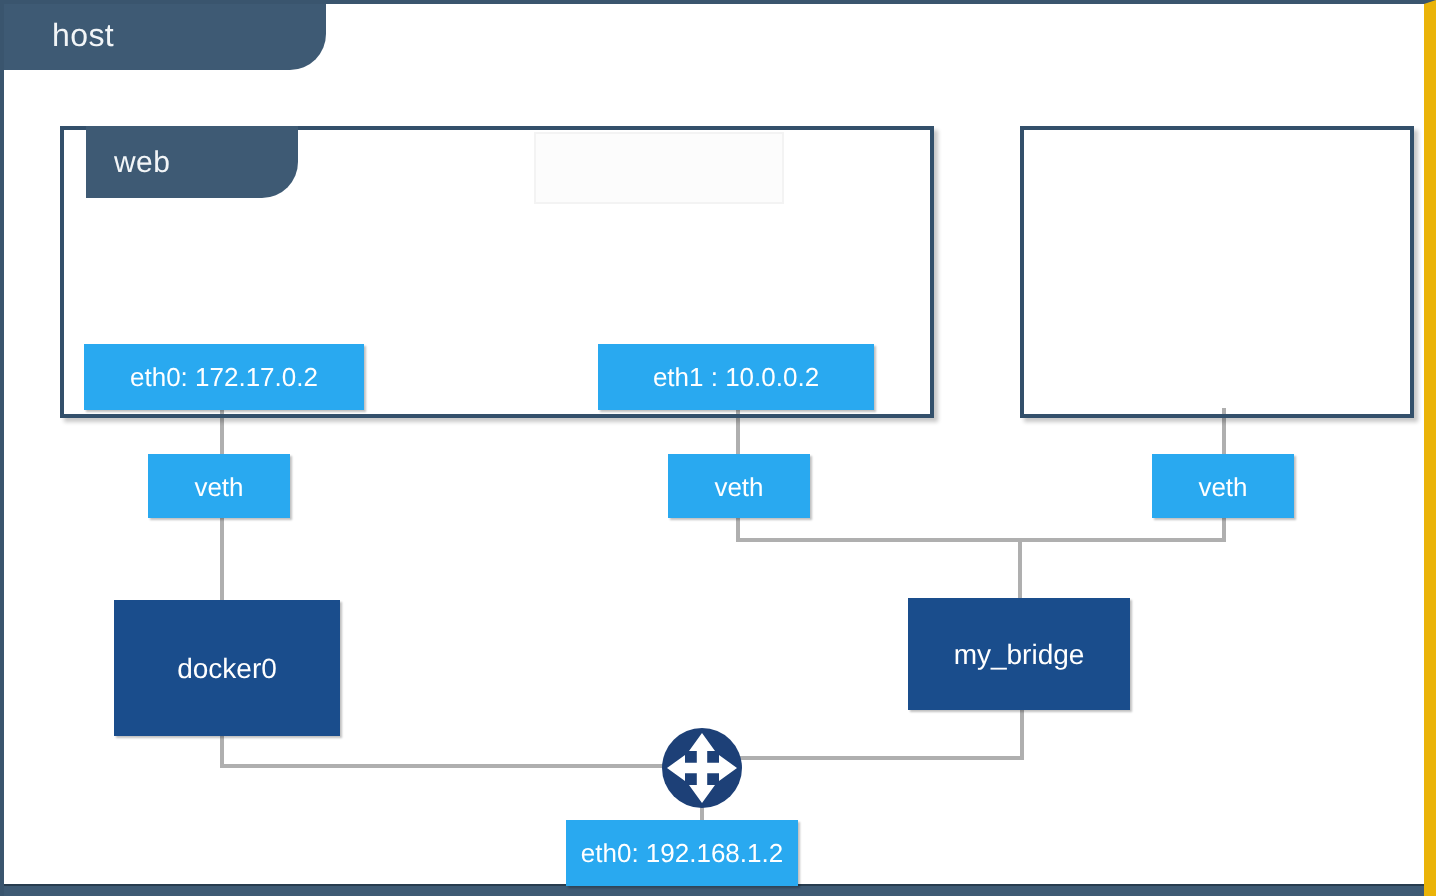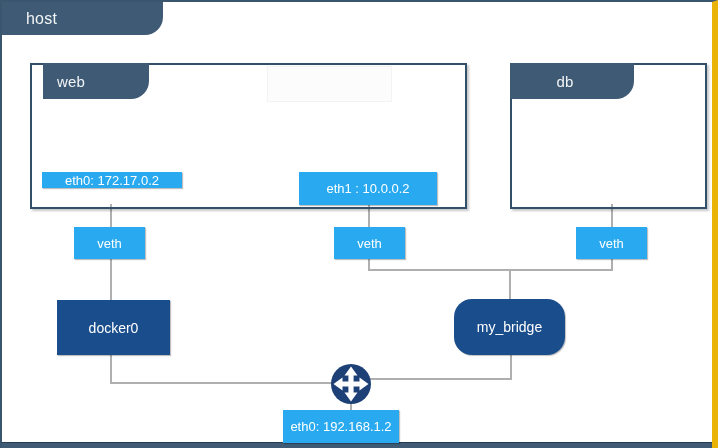--- a/index.html
+++ b/index.html
@@ -62,45 +62,42 @@
     <span>host</span>
   </div>
 
   <div class="cbox" style="left:28px;top:61px;width:437px;height:146px;"></div>
   <div class="tab lift" style="left:28px;top:61px;width:92px;height:36px;padding-left:14px;margin-left:13px;">
     <span>web</span>
   </div>
   <div class="ghost" style="left:265px;top:64px;width:123px;height:34px;"></div>
 
   <div class="cbox" style="left:508px;top:61px;width:197px;height:146px;"></div>
-  <div class="tab lift" style="left:508px;top:61px;width:110px;height:36px;justify-content:center;padding-right:14px;">
-    <span>db</span>
-  </div>
 
-  <div class="node blue lift" style="left:40px;top:170px;width:140px;height:16px;">
+  <div class="node blue lift" style="left:40px;top:170px;width:140px;height:33px;">
     <span>eth0: 172.17.0.2</span>
   </div>
   <div class="node blue lift" style="left:297px;top:170px;width:138px;height:33px;align-items:center;">
     <span>eth1 : 10.0.0.2</span>
   </div>
 
   <div class="node blue lift" style="left:72px;top:225px;width:71px;height:32px;">
     <span>veth</span>
   </div>
   <div class="node blue lift" style="left:332px;top:225px;width:71px;height:32px;">
     <span>veth</span>
   </div>
   <div class="node blue lift" style="left:574px;top:225px;width:71px;height:32px;">
     <span>veth</span>
   </div>
 
-  <div class="node navy lift" style="left:55px;top:298px;width:113px;height:55px;">
+  <div class="node navy lift" style="left:55px;top:298px;width:113px;height:68px;">
     <span>docker0</span>
   </div>
-  <div class="node navy lift" style="left:452px;top:297px;width:111px;height:56px;border-radius:18px;">
+  <div class="node navy lift" style="left:452px;top:297px;width:111px;height:56px;">
     <span>my_bridge</span>
   </div>
 
   <div class="router" style="left:329px;top:362px;">
     <svg viewBox="0 0 40 40" aria-hidden="true">
       <g fill="#ffffff">
         <polygon points="20,2.5 26.5,11.5 22.6,11.5 22.6,20 17.4,20 17.4,11.5 13.5,11.5"></polygon>
         <polygon points="20,37.5 26.5,28.5 22.6,28.5 22.6,20 17.4,20 17.4,28.5 13.5,28.5"></polygon>
         <polygon points="2.5,20 11.5,13.5 11.5,17.4 20,17.4 20,22.6 11.5,22.6 11.5,26.5"></polygon>
         <polygon points="37.5,20 28.5,13.5 28.5,17.4 20,17.4 20,22.6 28.5,22.6 28.5,26.5"></polygon>

